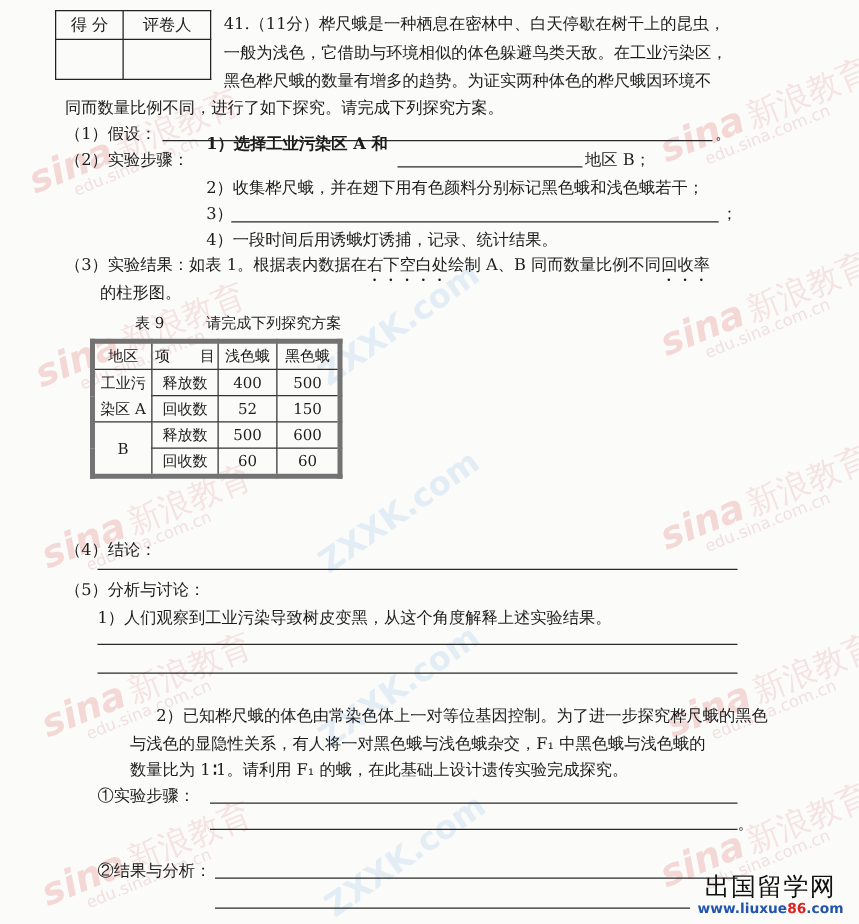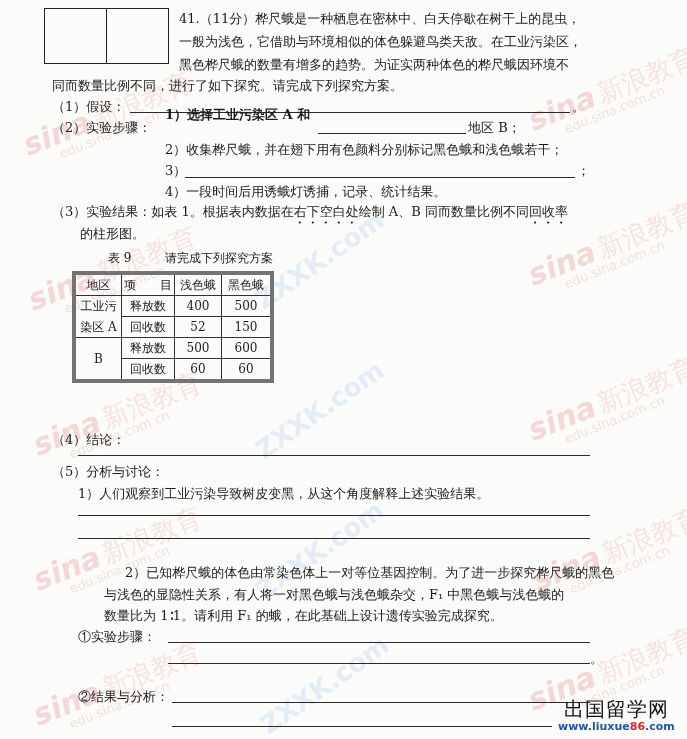--- a/index.html
+++ b/index.html
@@ -52,20 +52,24 @@
 <div class="wm" style="left:530px;top:530px;"><span class="sina">sina</span> <span class="cn">新浪教育</span><span class="url">edu.sina.com.cn</span></div>
 <div class="wm" style="left:30px;top:665px;"><span class="sina">sina</span> <span class="cn">新浪教育</span><span class="url">edu.sina.com.cn</span></div>
 <div class="wm" style="left:525px;top:650px;"><span class="sina">sina</span> <span class="cn">新浪教育</span><span class="url">edu.sina.com.cn</span></div>
 <div class="wm2" style="left:245px;top:245px;">ZXXK.com</div>
 <div class="wm2" style="left:245px;top:395px;">ZXXK.com</div>
 <div class="wm2" style="left:245px;top:535px;">ZXXK.com</div>
 <div class="wm2" style="left:250px;top:670px;">ZXXK.com</div>
 
 <table class="score-box">
   <tbody>
+      <tr class="head">
+    <td>得 分</td>
+    <td>评卷人</td>
+  </tr>
   <tr>
     <td></td>
     <td></td>
   </tr>
 </tbody>
   </table>
 
 <div class="abs" style="left:179px;top:10px;">
   <span>41.</span><span>（11分）</span><span>桦尺蛾是一种栖息在密林中、白天停歇在树干上的昆虫，</span>
 </div>

